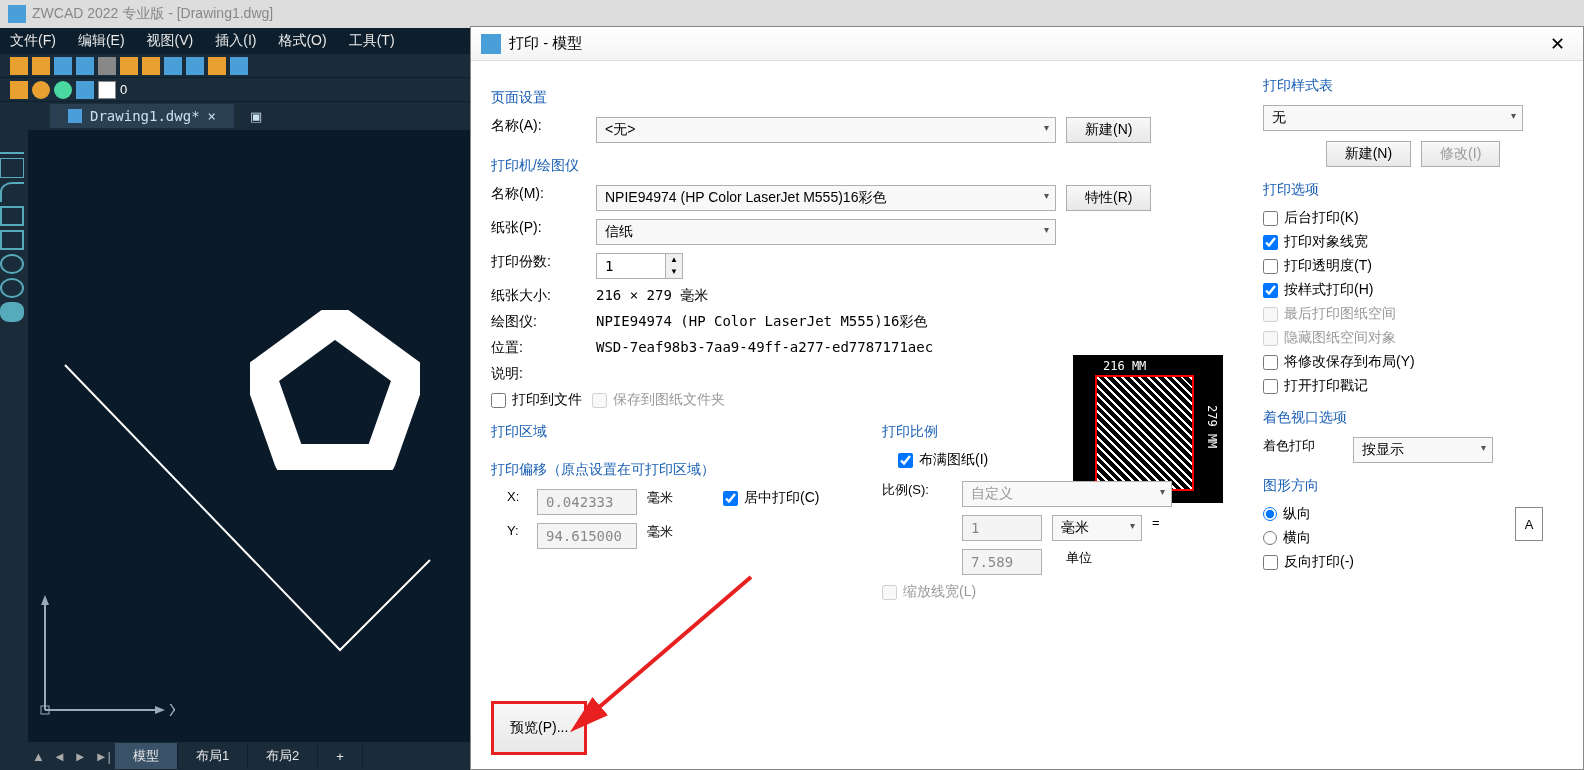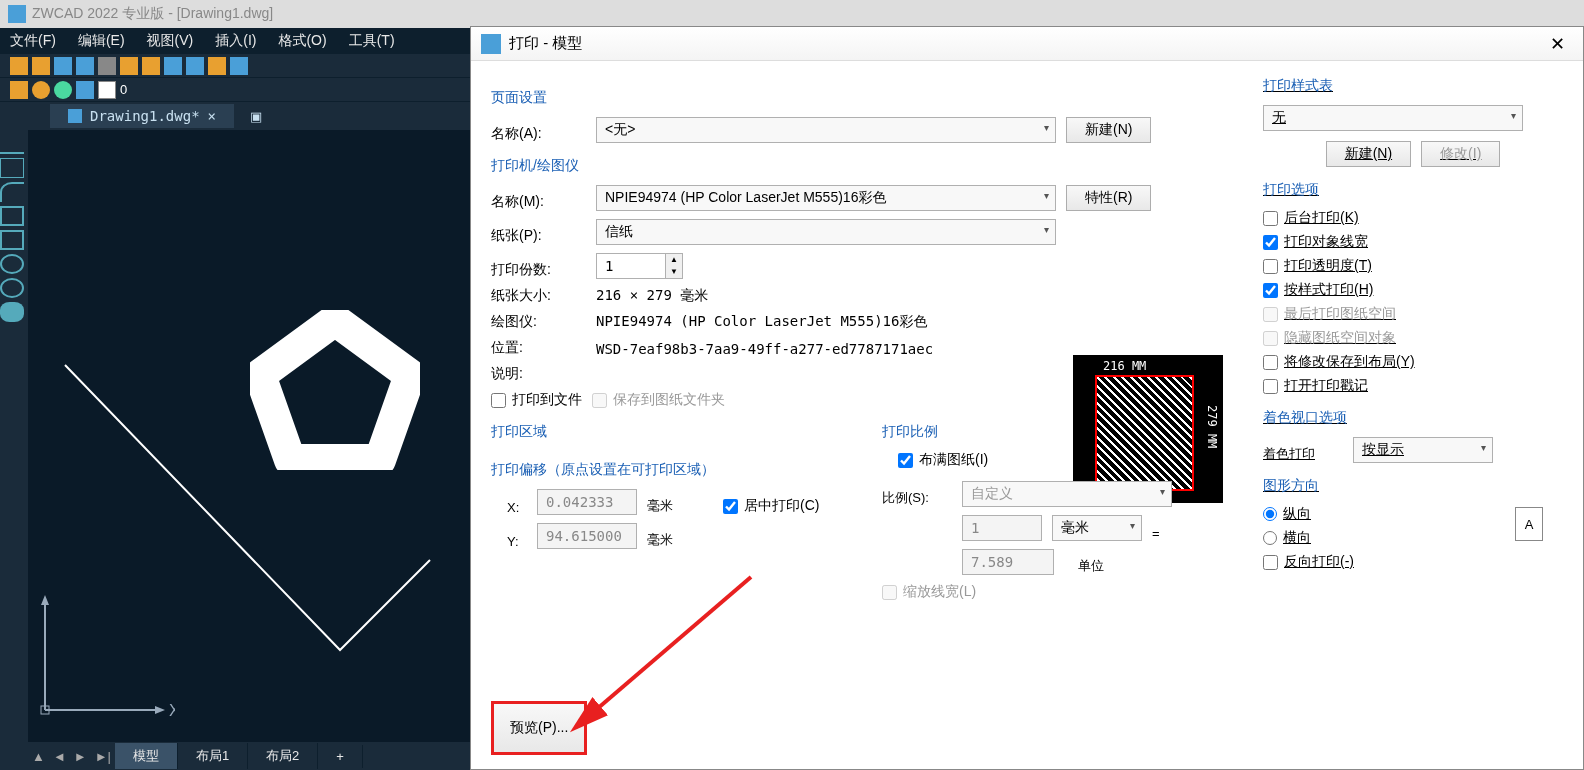--- a/index.html
+++ b/index.html
@@ -29,25 +29,25 @@
 .coord-axes { position: absolute; left: 35px; bottom: 40px; }
 
 
 .print-dialog { position: absolute; left: 470px; top: 26px; width: 1114px; height: 744px; background: #fff; border: 1px solid #888; }
 .dlg-title { height: 34px; background: linear-gradient(#fff,#f4f4f4); display: flex; align-items: center; padding: 0 10px; border-bottom: 1px solid #ddd; }
 .dlg-title-icon { width: 20px; height: 20px; background: #4a9fd8; margin-right: 8px; }
 .dlg-title-text { flex: 1; font-size: 15px; }
 .dlg-close { font-size: 18px; cursor: pointer; padding: 0 8px; }
 .dlg-body { padding: 16px 20px; display: flex; gap: 20px; }
 .col-left { flex: 1; margin-top: 12px; }
-.col-right { width: 300px; text-decoration: underline; }
+.col-right { width: 300px; }
 
 .group { border: none; margin-bottom: 14px; }
 .group-title { color: #1a5fb4; font-size: 14px; margin-bottom: 10px; }
-.row { display: flex; align-items: flex-end; margin-bottom: 8px; gap: 10px; }
+.row { display: flex; align-items: flex-start; margin-bottom: 8px; gap: 10px; }
 .lbl { width: 95px; font-size: 14px; }
 .sel { border: 1px solid #b0b0b0; background: #f8f8f8; padding: 3px 24px 3px 8px; font-size: 14px; height: 26px; position: relative; cursor: pointer; }
 .sel::after { content: "▾"; position: absolute; right: 6px; top: 4px; color: #555; font-size: 10px; }
 .sel.wide { width: 460px; }
 .btn { border: 1px solid #adadad; background: linear-gradient(#f8f8f8,#e8e8e8); padding: 3px 18px; font-size: 14px; cursor: pointer; height: 26px; }
 .btn-row { display: flex; gap: 10px; }
 .txt { border: 1px solid #b0b0b0; background: #fff; padding: 3px 8px; font-size: 14px; height: 26px; width: 80px; font-family: monospace; }
 .txt.ro { background: #f4f4f4; color: #888; }
 .spinner { display: inline-flex; }
 .spinner .txt { width: 70px; }
@@ -272,21 +272,21 @@
             <div class="row">
               <span style="width:70px">比例(S):</span>
               <span class="sel" style="width:210px;color:#999"><span>自定义</span></span>
             </div>
             <div class="row" style="margin-left:80px">
               <input class="txt ro" style="width: 80px;" value="1">
               <span class="sel" style="width:90px"><span>毫米</span></span>
               <span>=</span>
             </div>
             <div class="row" style="margin-left:80px">
-              <input class="txt ro" style="width: 92px;" value="7.589">
+              <input class="txt ro" style="width: 80px;" value="7.589">
               <span style="margin-left:14px">单位</span>
             </div>
             <label class="cb disabled" style="margin-top:6px">
                 <input type="checkbox" disabled="" style="">
                 <span>缩放线宽(L)</span>
               </label>
           </div>
         </div>
       </div>
     </div>

